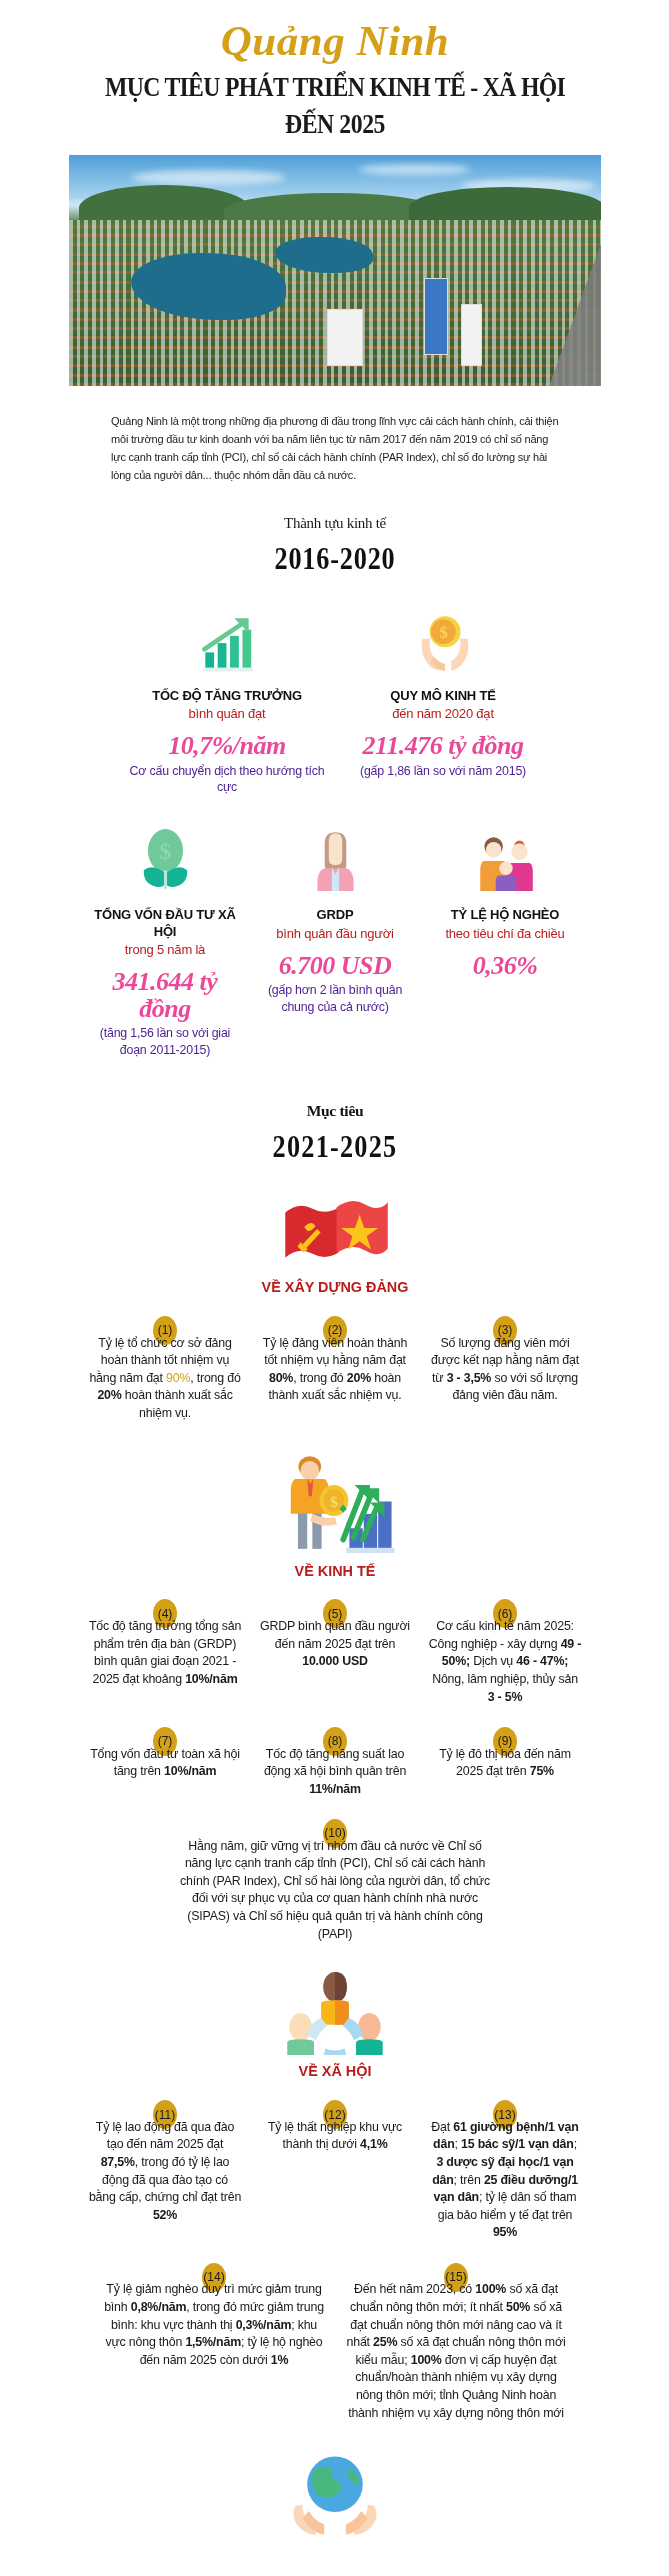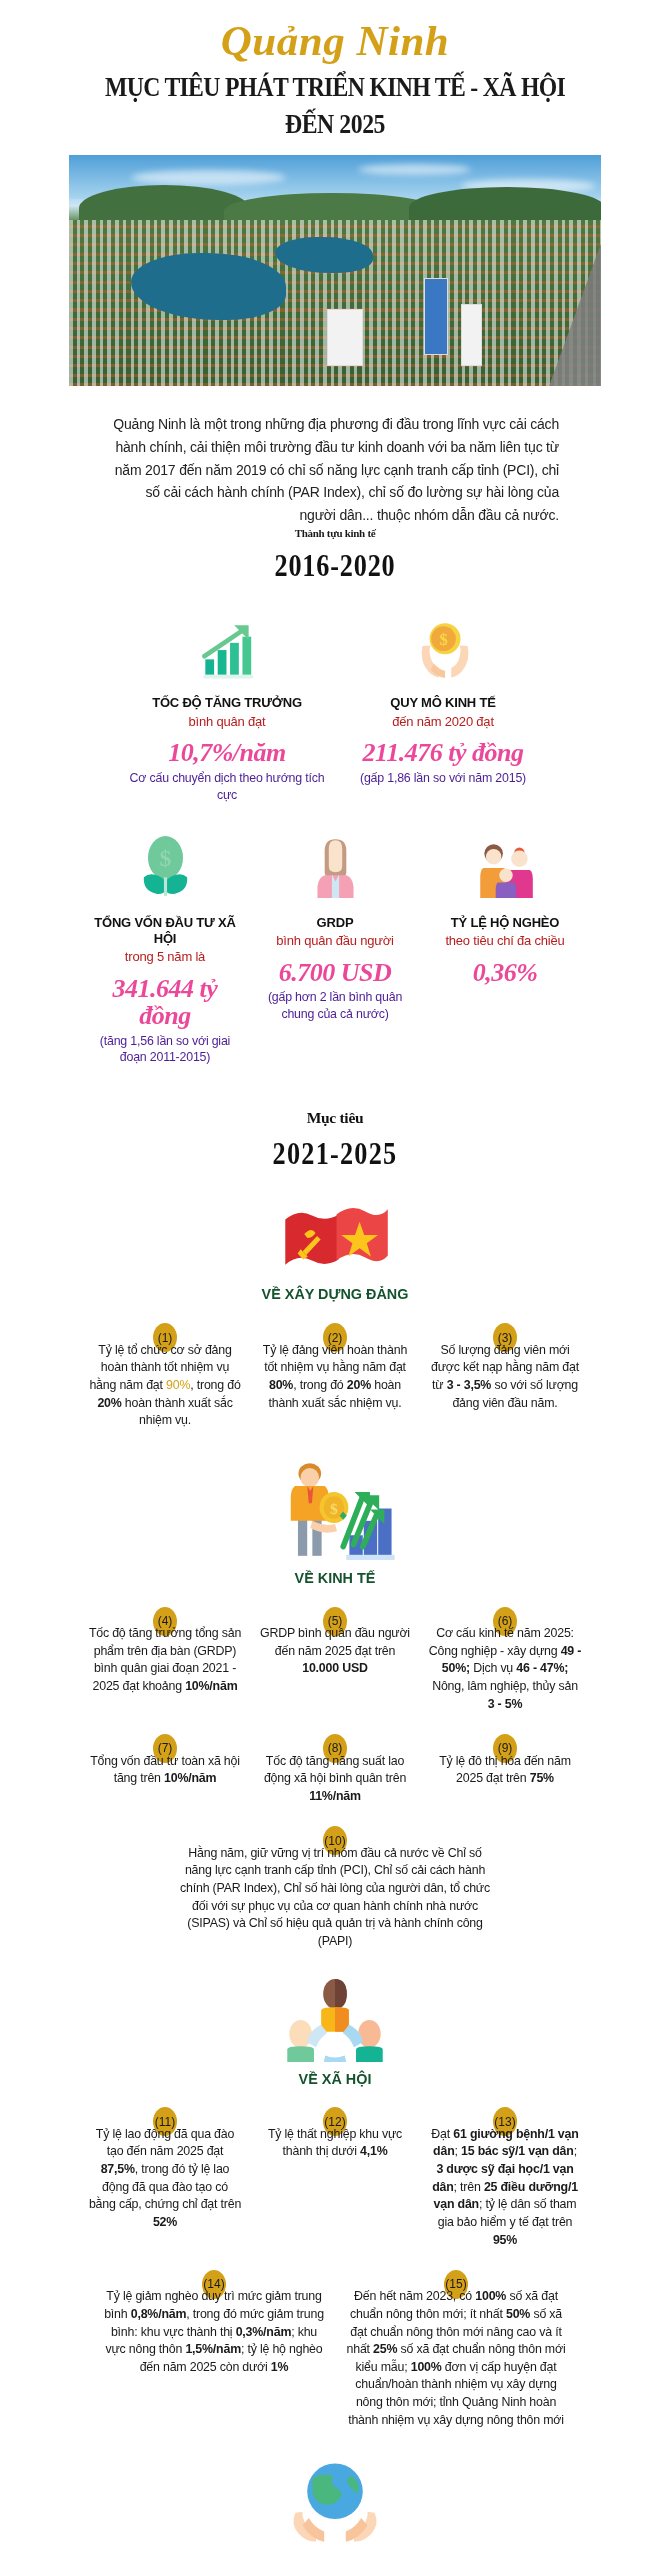--- a/index.html
+++ b/index.html
@@ -96,34 +96,35 @@
     position:absolute; background:#f2f2f2; border:0.5px solid #ddd;
   }
   .hero-photo .t1 { width:36px; height:57px; left:258px; bottom:20.6px; }
   .hero-photo .t2 { width:24px; height:77px; left:355px; bottom:31px; background:#3b78c4; }
   .hero-photo .t3 { width:20.6px; height:62px; left:392px; bottom:20.6px; }
 
   
   .intro {
     width: 448px;
     margin: 27px auto 0;
-    text-align: right;
-    font-size: 14px;
+    text-align: left;
+    font-size: 11px;
     line-height: 1.62;
     color: #222;
     letter-spacing: -0.2px;
   }
 
   
   .achieve-label {
     text-align:center;
     font-family:"Liberation Serif", serif;
-    font-weight:bold;
-    font-size: 11px;
+    font-weight:normal;
+    font-size: 15px;
     color:#1a1a1a;
+    margin-top: 30px;
     letter-spacing:-0.3px;
   }
   .achieve-years {
     text-align:center;
     font-family:"Liberation Serif", serif;
     font-weight:bold;
     font-size: 32px;
     color:#111;
     letter-spacing: 1px;
     margin-top: 8.2px;
@@ -173,21 +174,21 @@
     font-family:"Liberation Serif", serif;
     font-weight:bold; font-size:32px; color:#111;
     letter-spacing:1.5px; margin-top:8.2px;
     transform: scaleX(0.82);
   }
 
   
   .cat-icon-wrap { display:flex; justify-content:center; margin-top: 24px; }
   .cat-heading {
     text-align:center;
-    font-size: 14.4px; font-weight:bold; color:#14532d;
+    font-size: 14.4px; font-weight:bold; color:#b91c1c;
     letter-spacing: 0px; margin-top: 8.2px;
   }
 
   
   .items {
     display:flex;
     justify-content:center;
     margin-top: 20.6px;
   }
   .items.c3 .item { width: 170px; }

